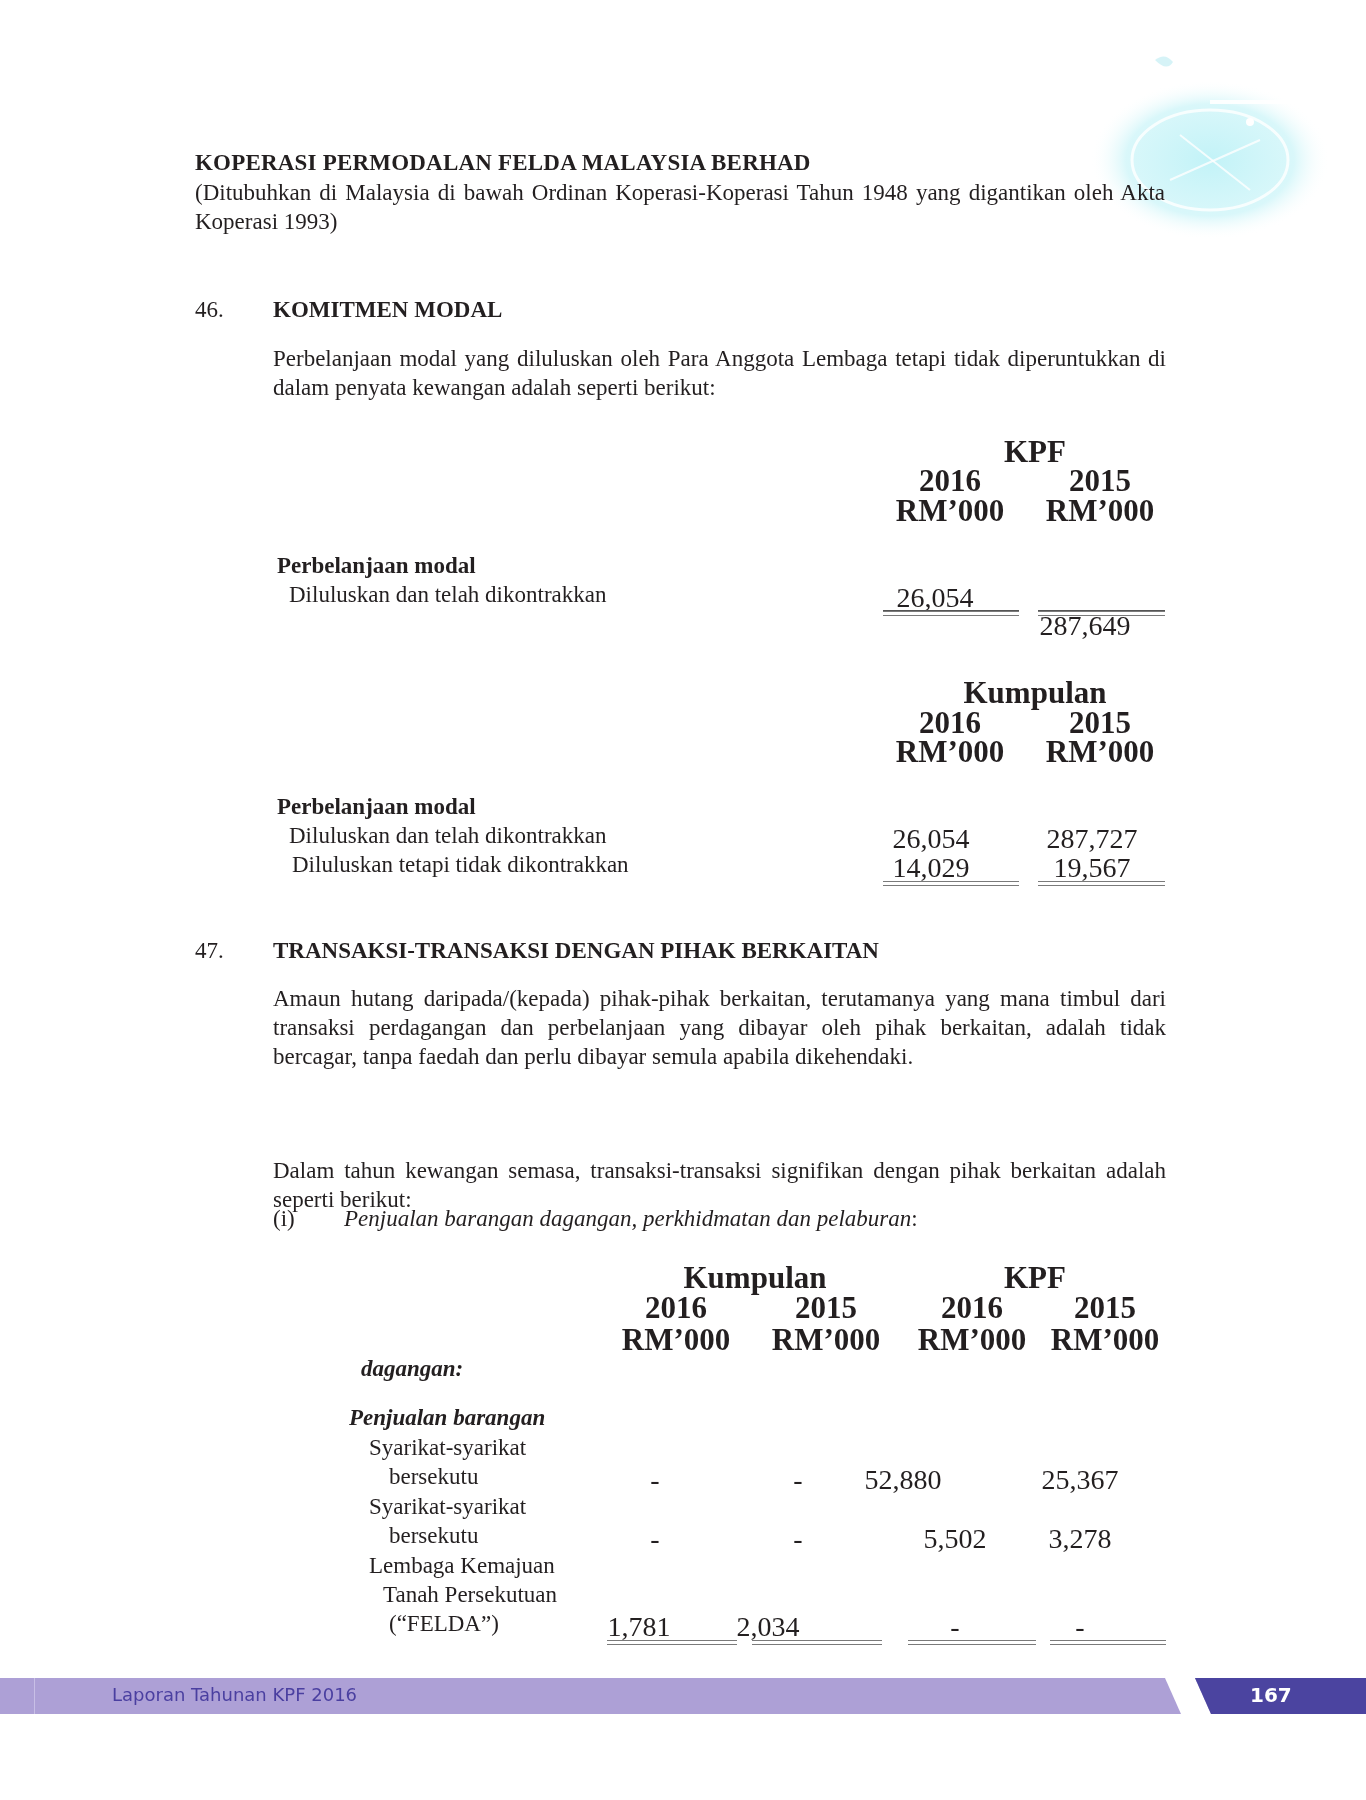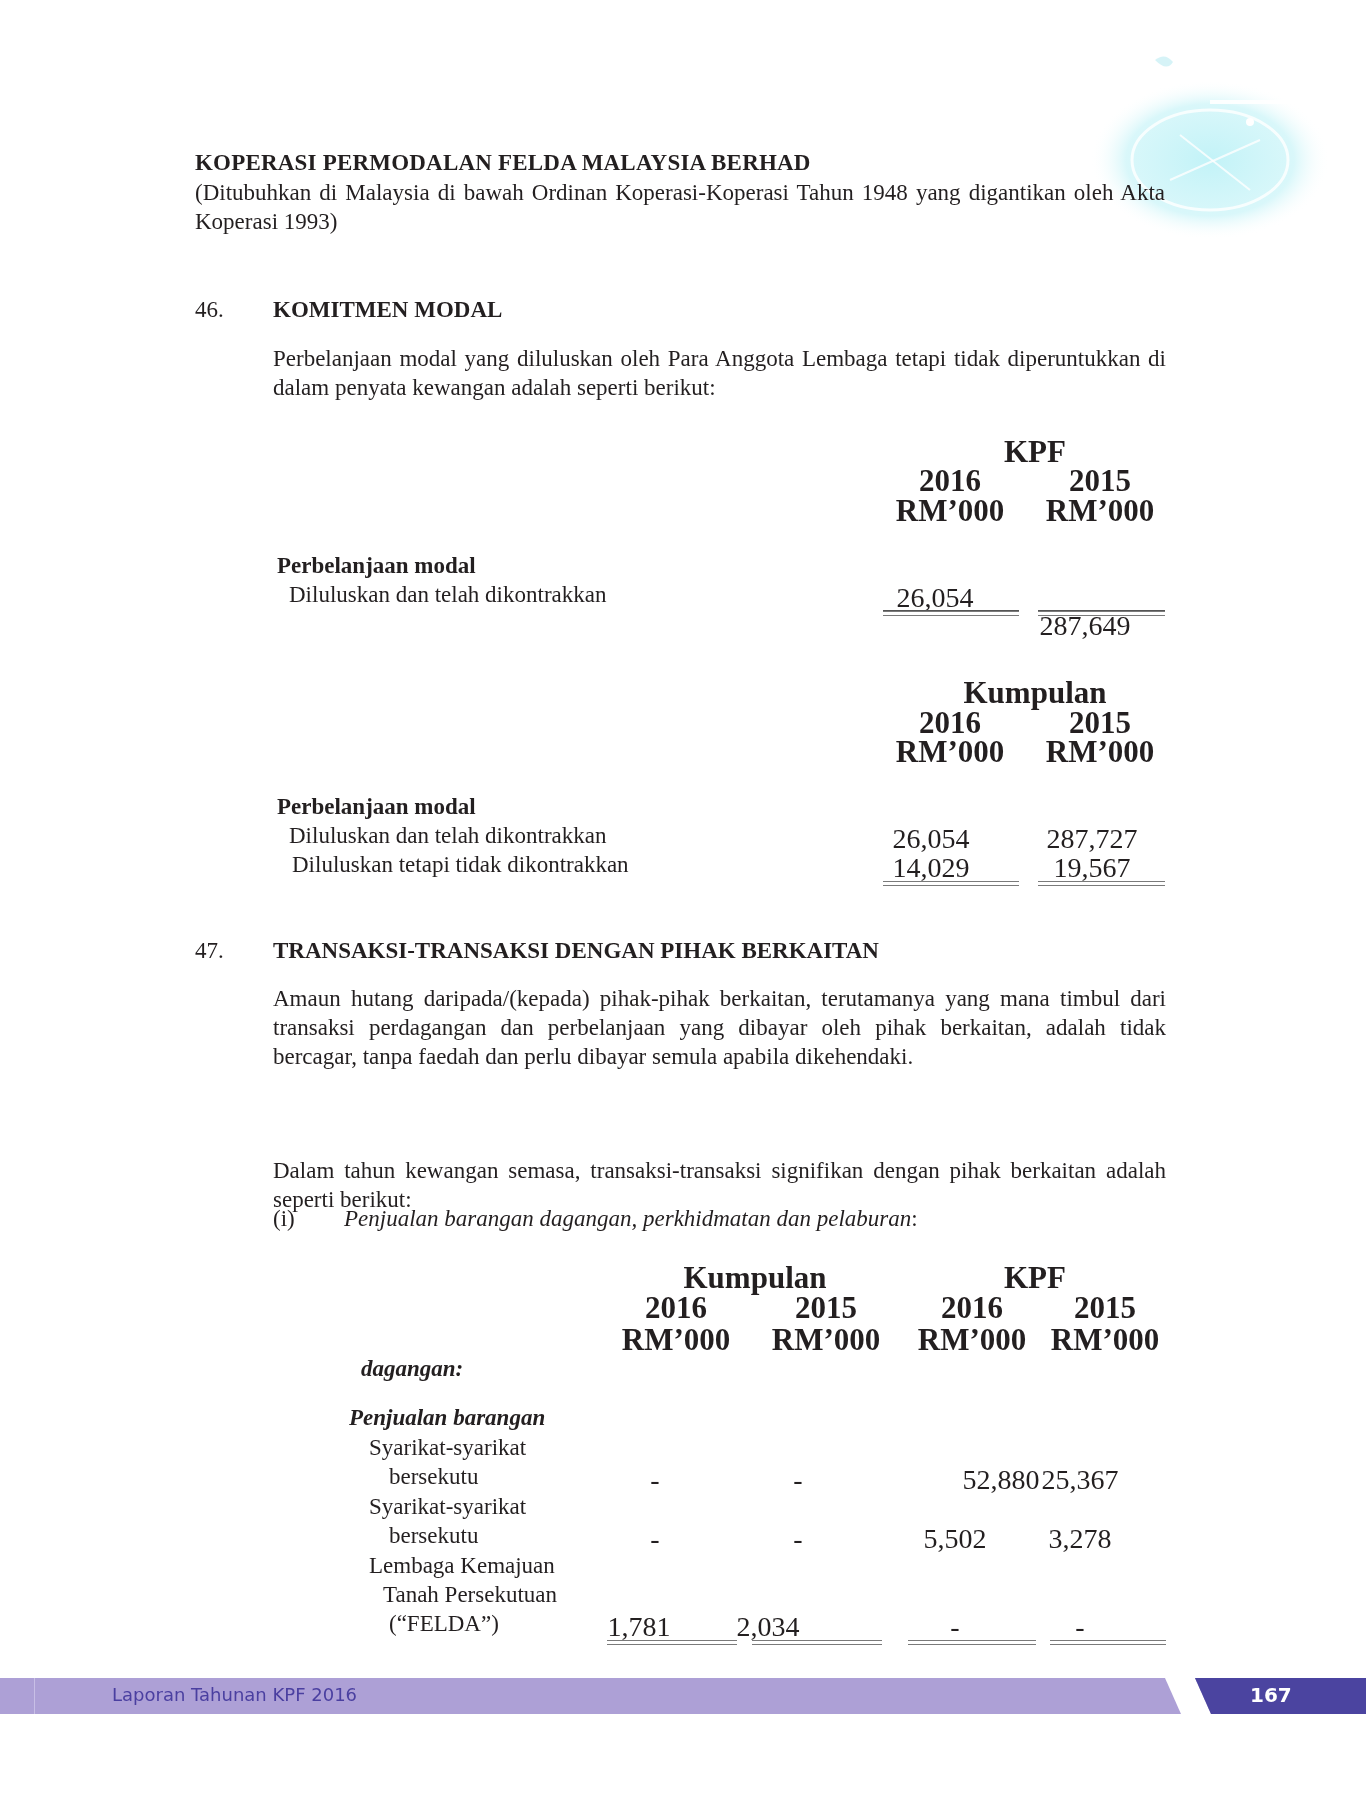--- a/index.html
+++ b/index.html
@@ -113,21 +113,21 @@
   <div class="abs hdr" style="left:912px; top:1322px; width:120px;">RM’000</div>
   <div class="abs hdr" style="left:1045px; top:1322px; width:120px;">RM’000</div>
 
   <div class="abs lbl bold ital" style="left:349px; top:1377px;">Penjualan barangan</div>
   <div class="abs lbl bold ital" style="left:361px; top:1328px;">dagangan:</div>
 
   <div class="abs lbl" style="left:369px; top:1435px;">Syarikat-syarikat</div>
   <div class="abs lbl" style="left:389px; top:1464px;">bersekutu</div>
   <div class="abs cell" style="left:590px; top:1464px; width:130px;">-</div>
   <div class="abs cell" style="left:733px; top:1464px; width:130px;">-</div>
-  <div class="abs cell" style="left:936px; top:1464px; width:130px;">52,880</div>
+  <div class="abs cell" style="left:838px; top:1464px; width:130px;">52,880</div>
   <div class="abs cell" style="left:1015px; top:1464px; width:130px;">25,367</div>
 
   <div class="abs lbl" style="left:369px; top:1494px;">Syarikat-syarikat</div>
   <div class="abs lbl" style="left:389px; top:1523px;">bersekutu</div>
   <div class="abs cell" style="left:590px; top:1523px; width:130px;">-</div>
   <div class="abs cell" style="left:733px; top:1523px; width:130px;">-</div>
   <div class="abs cell" style="left:890px; top:1523px; width:130px;">5,502</div>
   <div class="abs cell" style="left:1015px; top:1523px; width:130px;">3,278</div>
 
   <div class="abs lbl" style="left:369px; top:1553px;">Lembaga Kemajuan</div>

